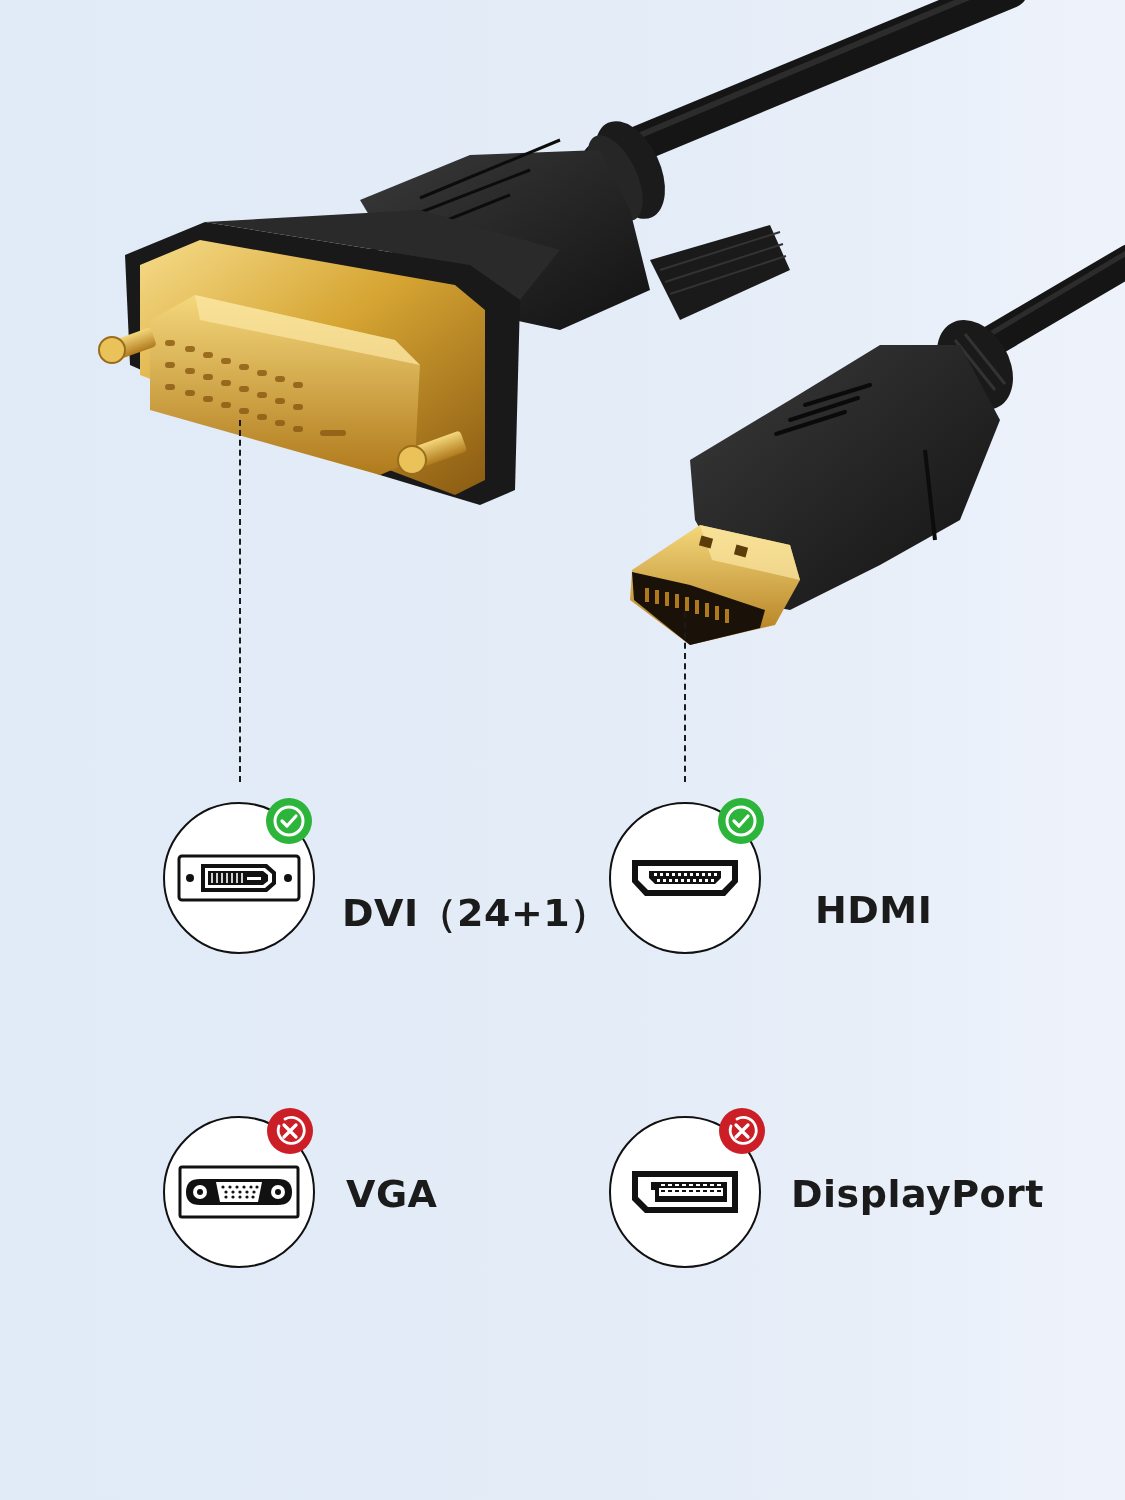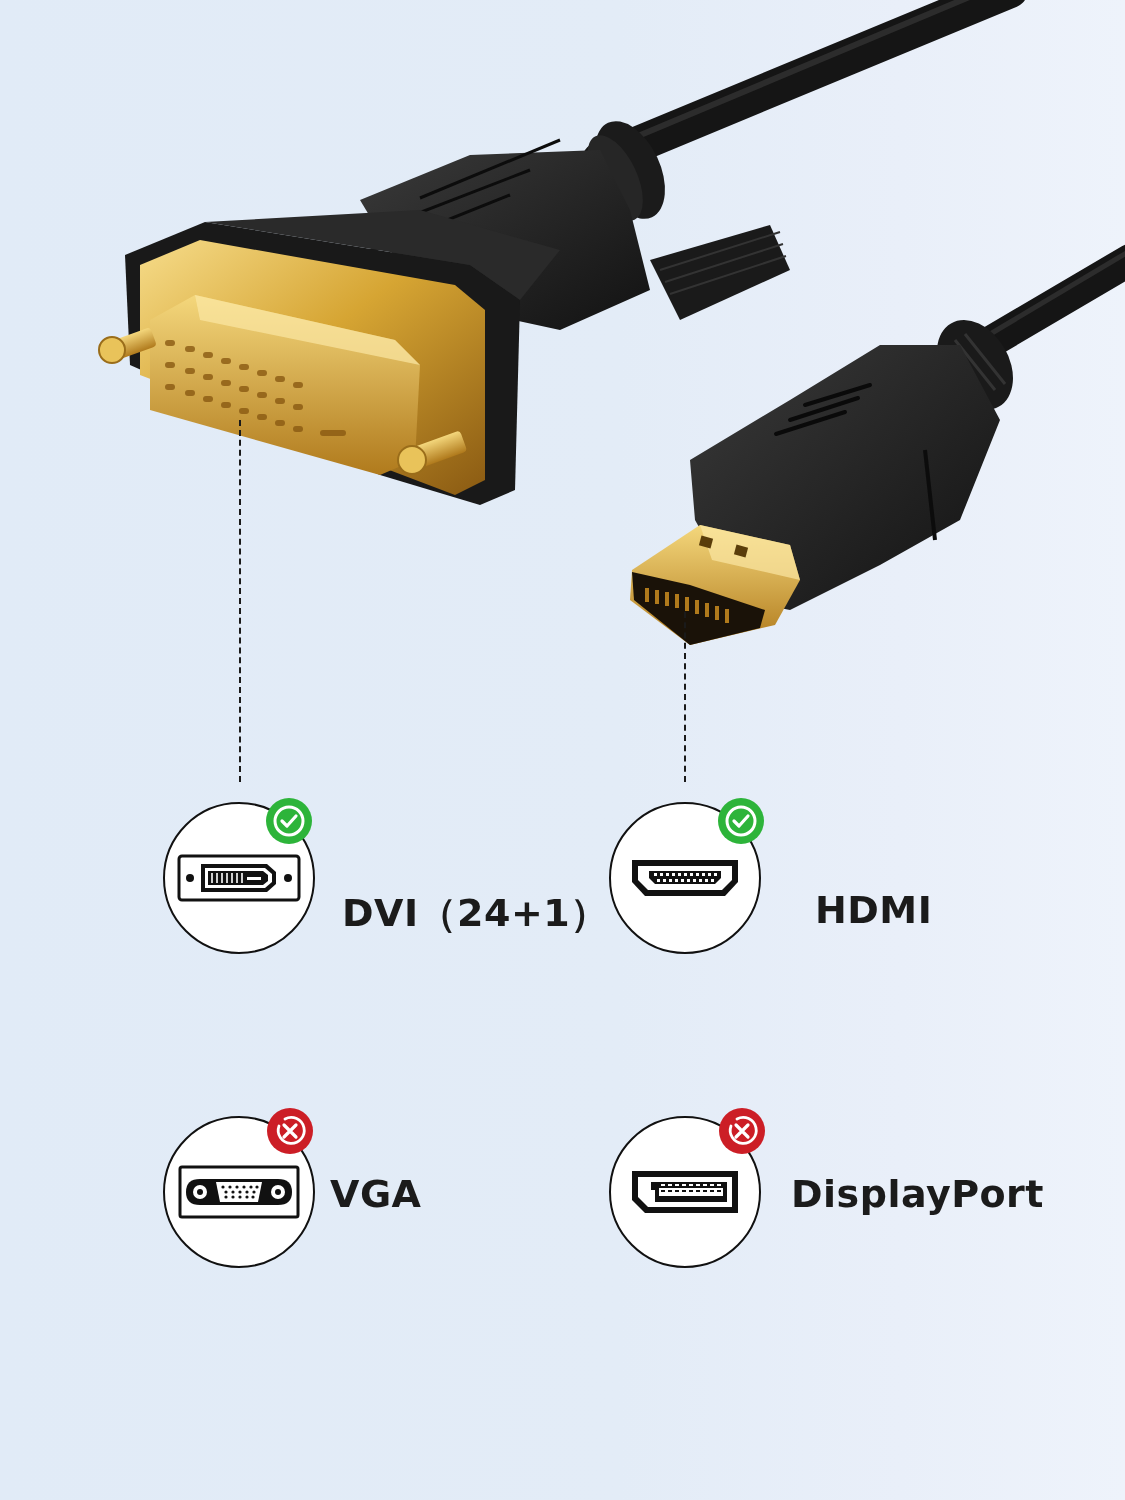--- a/index.html
+++ b/index.html
@@ -256,21 +256,21 @@
             <circle cx="75" cy="32" r="1.6"></circle>
         </g>
       </svg>
     </div>
     <div class="badge no" style="left:267px; top:1108px;">
       <svg width="34" height="34" viewBox="0 0 34 34">
         <path d="M6 12 A13 13 0 1 0 12 5" fill="none" stroke="#fff" stroke-width="2.8" stroke-linecap="round"></path>
         <path d="M11 11 L23 23 M23 11 L11 23" stroke="#fff" stroke-width="3.2" stroke-linecap="round"></path>
       </svg>
     </div>
-    <div class="port-label" style="left:330px; top:1172px;">VGA</div>
+    <div class="port-label" style="left:346px; top:1172px;">VGA</div>
   </div>
 
   <div class="port-item" style="left:0; top:0;">
     <div class="port-circle" style="left:609px; top:1116px;">
       <svg class="port-glyph" width="112" height="48" viewBox="0 0 112 48">
         <path d="M3 3 L109 3 L109 45 L16 45 L3 32 Z" fill="#111"></path>
         <path d="M9 9 L103 9 L103 39 L19 39 L9 29 Z" fill="#fff"></path>
         <path d="M22 14 L98 14 L98 34 L26 34 L26 22 L22 22 Z" fill="#111"></path>
         <path d="M30 20 L94 20 L94 28 L30 28 Z" fill="#fff"></path>
         <g fill="#fff">

